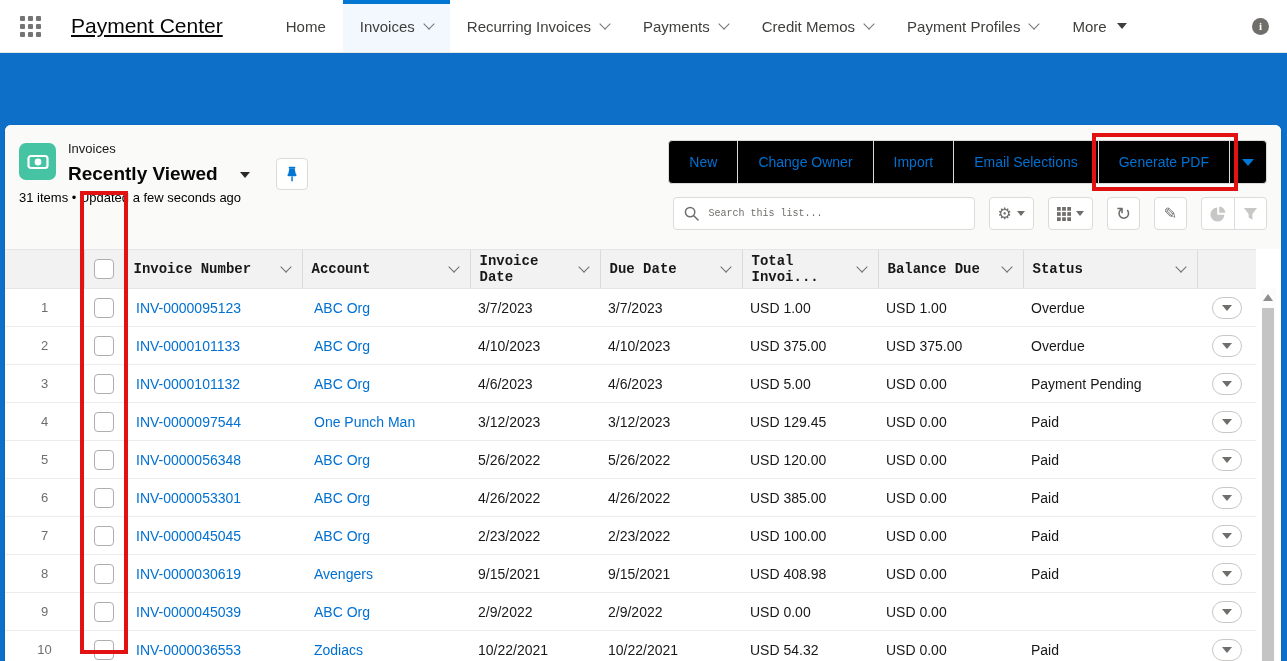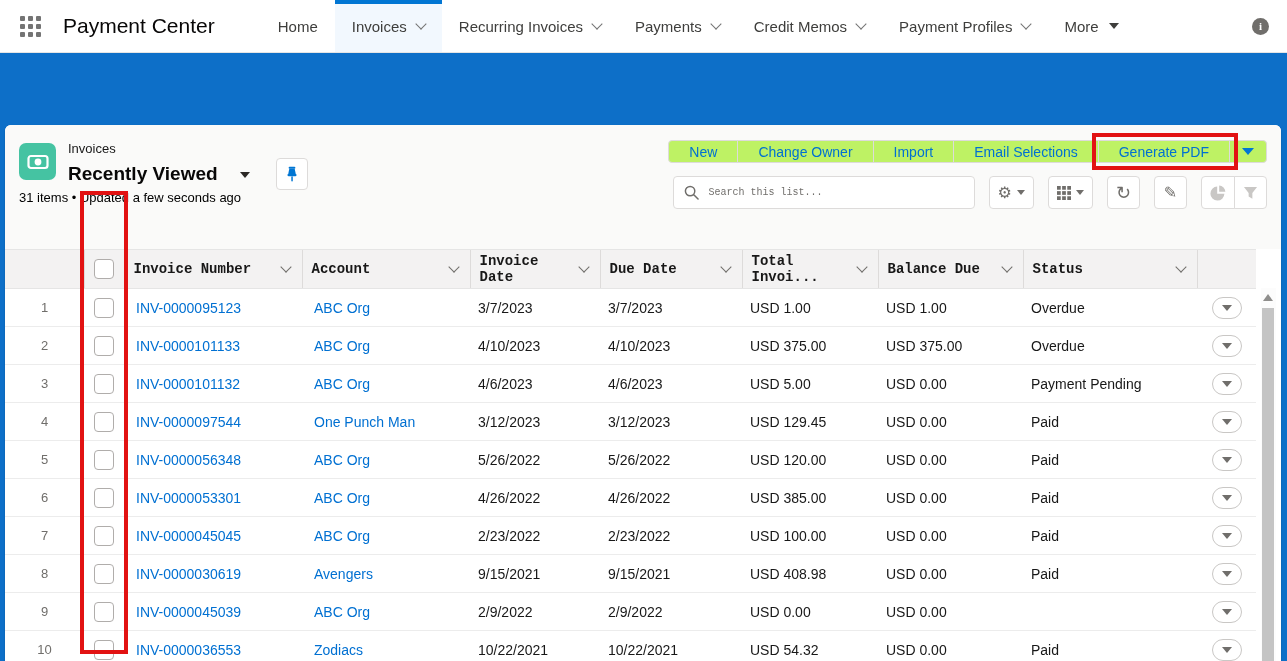--- a/index.html
+++ b/index.html
@@ -14,22 +14,22 @@
     position:absolute; top:0; left:0; width:1287px; height:53px;
     background:#fff; display:flex; align-items:stretch; border-bottom:1px solid #e5e5e5;
   }
   .waffle {
     align-self:center; margin-left:20px; display:grid;
     grid-template-columns:repeat(3,5px); grid-template-rows:repeat(3,5px);
     gap:3px; cursor:pointer;
   }
   .waffle i { background:#747474; border-radius:1px; }
   .app-title {
-    align-self:center; margin-left:22px; margin-right:46px;
-    font-size:21px; color:#080707; white-space:nowrap;
+    align-self:center; margin-left:30px; margin-right:46px;
+    font-size:21px; color:#080707; white-space:nowrap;text-decoration:underline;
   }
   .tabs { display:flex; align-items:stretch; flex:1; }
   .tab {
     display:flex; align-items:center; gap:10px; padding:0 17px;
     font-size:15px; color:#3e3e3c; cursor:pointer; position:relative; white-space:nowrap;
   }
   .tab.active { background:#f2f8fe; }
   .tab.active::before {
     content:""; position:absolute; top:0; left:0; right:0; height:4px; background:#0176d3;
   }
@@ -73,21 +73,21 @@
   .view-name { font-size:19px; font-weight:bold; color:#080707; white-space:nowrap; }
   .view-caret { border-top-color:#2b2826; margin-top:2px; cursor:pointer; }
   .pin-btn {
     width:32px; height:32px; border:1px solid #dddbda; border-radius:4px; background:#fff;
     display:flex; align-items:center; justify-content:center; cursor:pointer; margin-left:4px;
   }
   .meta { font-size:13px; color:#000000; }
   .header-right { display:flex; flex-direction:column; align-items:flex-end; }
   .btn-group { display:flex; }
   .btn {
-    height:23px; padding:0 20px; background:#bef264; border:1px solid #dddbda;
+    height:44px; padding:0 20px; background:#000000; border:1px solid #dddbda;
     color:#0070d2; font-size:14px; display:flex; align-items:center; white-space:nowrap;
     margin-left:-1px; cursor:pointer; font-family:inherit;
   }
   .btn.first { border-radius:4px 0 0 4px; margin-left:0; }
   .btn.caret-seg { border-radius:0 4px 4px 0; padding:0 12px; }
   .gpdf-wrap { position:relative; display:inline-flex; margin-left:-1px; }
   .gpdf-wrap .btn { margin-left:0; }
   .red-outline {
     position:absolute; left:-6px; top:-7px; right:-8px; bottom:-7px;
     border:4px solid #e21212; z-index:6; pointer-events:none;

